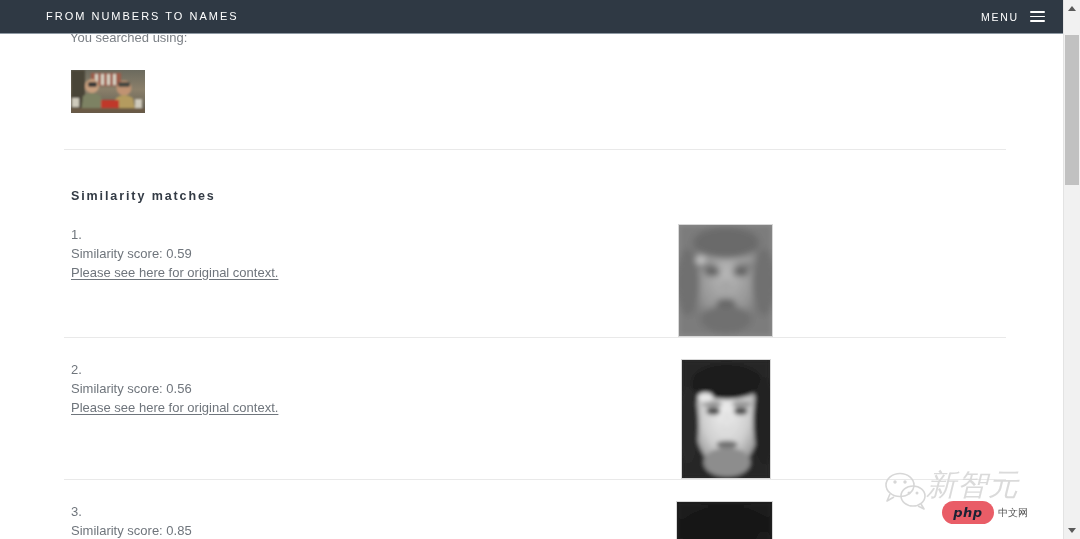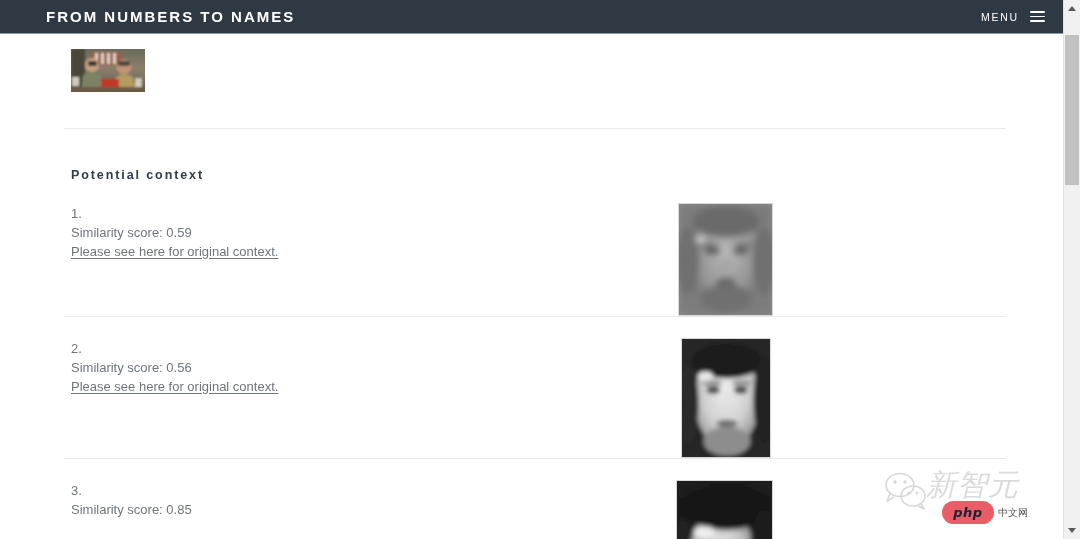--- a/index.html
+++ b/index.html
@@ -30,22 +30,22 @@
     border-bottom: 1px solid #8e99a3;
     display: flex;
     align-items: center;
     justify-content: space-between;
     padding: 0 18px 0 14px;
     z-index: 20;
   }
 
   .site-title {
     color: #ffffff;
-    font-size: 15px;
-    font-weight: bold;
+    font-size: 11px;
+    font-weight: normal;
     letter-spacing: 2.0px;
     text-transform: uppercase;
     line-height: 1;
     padding-left: 32px;
   }
 
   .menu-area {
     display: flex;
     align-items: flex-end;
     gap: 11px;
@@ -301,20 +301,21 @@
           <span></span>
           <span></span>
       </span>
     </div>
   </div>
 
   <div class="viewport">
     <div class="page">
       <div class="content-inner">
 
+        <div class="searched-label">You searched using:</div>
 
         <div class="query-thumb-wrap">
           <svg class="query-thumb" viewBox="0 0 74 43" preserveAspectRatio="none">
             <defs>
               <linearGradient id="qbg" x1="0" y1="0" x2="0" y2="1">
                 <stop offset="0%" stop-color="#6b6a5e"></stop>
                 <stop offset="45%" stop-color="#8a7f6a"></stop>
                 <stop offset="100%" stop-color="#5e5b50"></stop>
               </linearGradient>
               <filter id="blurq">
@@ -338,21 +339,21 @@
               <rect x="30" y="30" width="18" height="9" fill="#c0392b"></rect>
               <rect x="0" y="38" width="74" height="5" fill="#6b5a45"></rect>
               <rect x="1" y="28" width="7" height="9" fill="#cfcabc"></rect>
               <rect x="64" y="29" width="7" height="9" fill="#cfcabc"></rect>
             </g>
           </svg>
         </div>
 
         <div class="divider divider-top"></div>
 
-        <div class="section-heading">Potential context</div>
+        <div class="section-heading">Similarity matches</div>
 
         <div class="match-list">
 
           <div class="match-row">
             <div class="match-text">
               <span class="match-index">1.</span>
               <span class="match-score">Similarity score: 0.59</span>
               <a class="match-link">Please see here for original context.</a>
             </div>
             <div class="match-thumb-cell">

